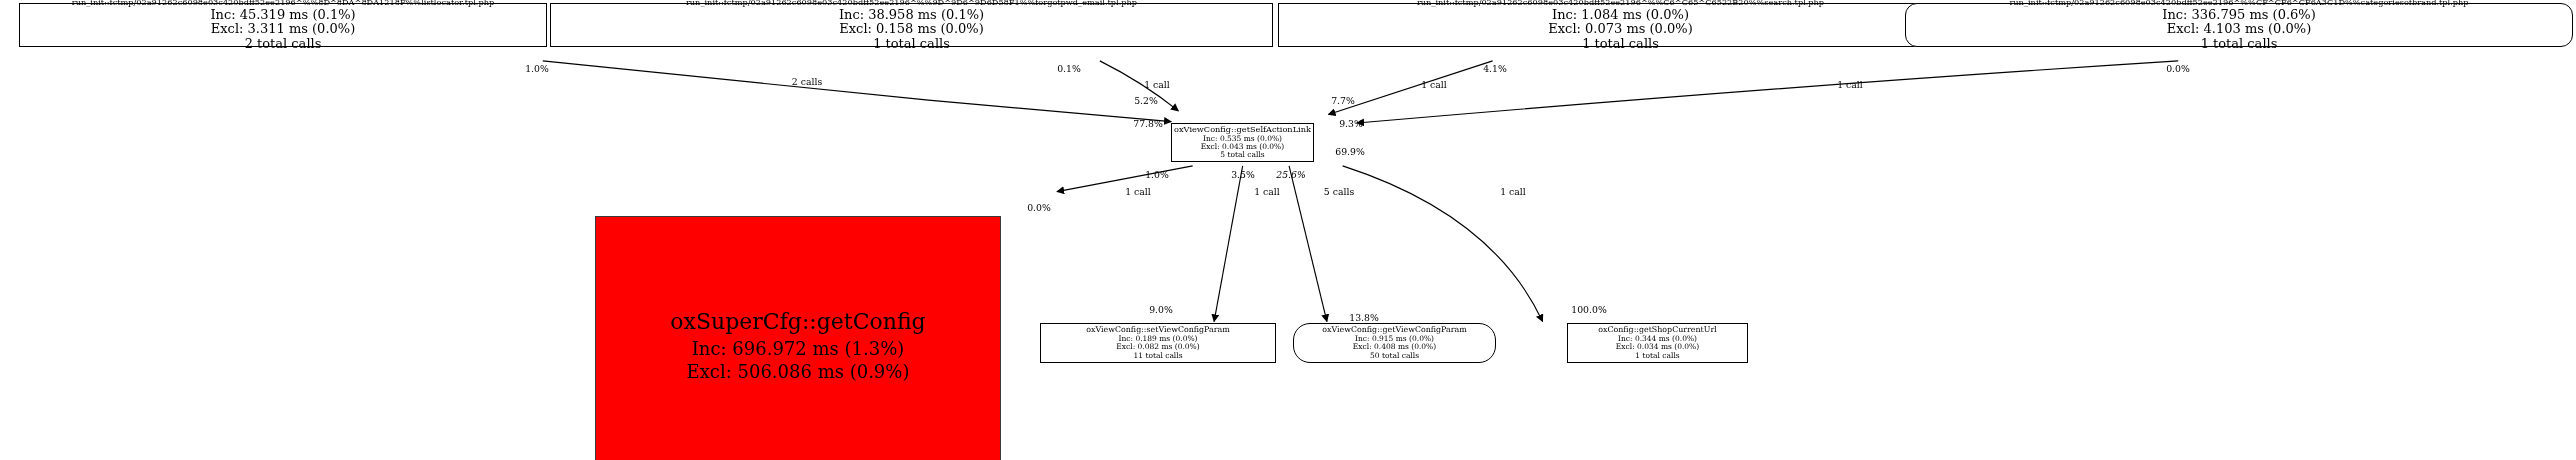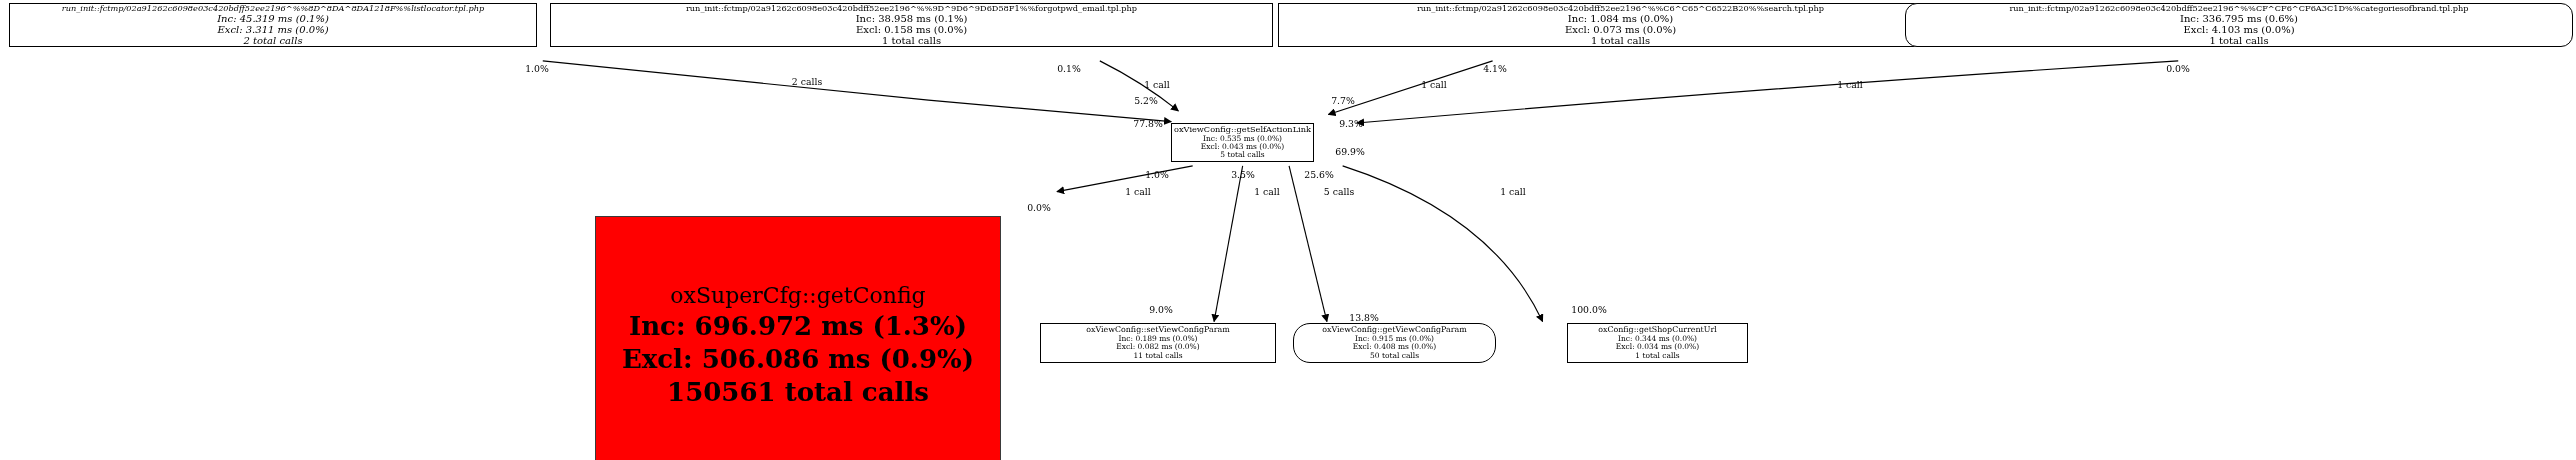--- a/index.html
+++ b/index.html
@@ -42,21 +42,21 @@
   .node .node-stat {
     white-space: nowrap;
   }
   
   .node-tpl {
     height: 44px;
     font-size: 8.2px;
     padding: 2.1px 4.3px;
   }
   .node-tpl .node-title { font-size: 8.2px; }
-  .node-tpl .node-stat { font-size: 10px; }
+  .node-tpl .node-stat { font-size: 13px; }
 
   
   .node-center {
     font-size: 8.2px;
     padding: 1.4px 5.7px;
     height: 39px;
   }
   .node-center .node-title { font-size: 8.2px; }
   .node-center .node-stat { font-size: 7.5px; }
 
@@ -71,21 +71,21 @@
 
   
   .node-hot {
     background: #ff0000;
     border: 0.7px solid #3a3a3a;
     font-size: 22px;
     line-height: 1.28;
     padding: 0 7.1px;
   }
   .node-hot .node-title { font-size: 22px; }
-  .node-hot .node-stat  { font-size: 26px; font-weight: bold; }
+  .node-hot .node-stat  { font-size: 18px; }
 
   .edge-label {
     position: absolute;
     font-family: "DejaVu Serif", serif;
     font-size: 9.3px;
     color: #000000;
     white-space: nowrap;
     transform: translate(-50%, -50%);
   }
 </style>
@@ -105,21 +105,21 @@
     <path d="M 1540 85 Q 1600 115 1650 155" fill="none" stroke="#000000" stroke-width="1.6" marker-end="url(#arrow)"></path>
     <path d="M 2090 85 L 1860 160" fill="none" stroke="#000000" stroke-width="1.6" marker-end="url(#arrow)"></path>
     <path d="M 3050 85 Q 2500 120 1900 172" fill="none" stroke="#000000" stroke-width="1.6" marker-end="url(#arrow)"></path>
 
     <path d="M 1670 232 L 1480 268" fill="none" stroke="#000000" stroke-width="1.6" marker-end="url(#arrow)"></path>
     <path d="M 1740 232 L 1700 450" fill="none" stroke="#000000" stroke-width="1.6" marker-end="url(#arrow)"></path>
     <path d="M 1805 232 L 1858 450" fill="none" stroke="#000000" stroke-width="1.6" marker-end="url(#arrow)"></path>
     <path d="M 1880 232 Q 2090 300 2160 450" fill="none" stroke="#000000" stroke-width="1.6" marker-end="url(#arrow)"></path>
   </svg>
 
-  <div class="node node-tpl" style="left:9px; top:2.9px; width:528px;font-style:italic;">
+  <div class="node node-tpl" style="left:19px; top:2.9px; width:528px;">
     <div class="node-title">run_init::fctmp/02a91262c6098e03c420bdff52ee2196^%%8D^8DA^8DA1218F%%listlocator.tpl.php</div>
     <div class="node-stat">Inc: 45.319 ms (0.1%)</div>
     <div class="node-stat">Excl: 3.311 ms (0.0%)</div>
     <div class="node-stat">2 total calls</div>
   </div>
 
   <div class="node node-tpl" style="left:550px; top:2.9px; width:723px;">
     <div class="node-title">run_init::fctmp/02a91262c6098e03c420bdff52ee2196^%%9D^9D6^9D6D58F1%%forgotpwd_email.tpl.php</div>
     <div class="node-stat">Inc: 38.958 ms (0.1%)</div>
     <div class="node-stat">Excl: 0.158 ms (0.0%)</div>
@@ -144,21 +144,20 @@
     <div class="node-title">oxViewConfig::getSelfActionLink</div>
     <div class="node-stat">Inc: 0.535 ms (0.0%)</div>
     <div class="node-stat">Excl: 0.043 ms (0.0%)</div>
     <div class="node-stat">5 total calls</div>
   </div>
 
   <div class="node node-hot" style="left:595px; top:216px; width:406px; height:259px;">
     <div class="node-title">oxSuperCfg::getConfig</div>
     <div class="node-stat">Inc: 696.972 ms (1.3%)</div>
     <div class="node-stat">Excl: 506.086 ms (0.9%)</div>
-    <div class="node-stat">150561 total calls</div>
   </div>
 
   <div class="node node-child" style="left:1040px; top:323px; width:236px;">
     <div class="node-title">oxViewConfig::setViewConfigParam</div>
     <div class="node-stat">Inc: 0.189 ms (0.0%)</div>
     <div class="node-stat">Excl: 0.082 ms (0.0%)</div>
     <div class="node-stat">11 total calls</div>
   </div>
 
   <div class="node node-child" style="left:1293px; top:323px; width:203px;border-radius:17px;">
@@ -187,21 +186,21 @@
   <div class="edge-label" style="left:1146px; top:100px;">5.2%</div>
   <div class="edge-label" style="left:1148px; top:123px;">77.8%</div>
   <div class="edge-label" style="left:1343px; top:100px;">7.7%</div>
   <div class="edge-label" style="left:1351px; top:123px;">9.3%</div>
   <div class="edge-label" style="left:1350px; top:151px;">69.9%</div>
 
   <div class="edge-label" style="left:1157px; top:174px;">1.0%</div>
   <div class="edge-label" style="left:1138px; top:191px;">1 call</div>
   <div class="edge-label" style="left:1243px; top:174px;">3.5%</div>
   <div class="edge-label" style="left:1267px; top:191px;">1 call</div>
-  <div class="edge-label" style="left:1319px; top:174px;">25.6%</div>
+  <div class="edge-label" style="left:1291px; top:174px;font-style:italic;">25.6%</div>
   <div class="edge-label" style="left:1339px; top:191px;">5 calls</div>
   <div class="edge-label" style="left:1513px; top:191px;">1 call</div>
   <div class="edge-label" style="left:1039px; top:207px;">0.0%</div>
 
   <div class="edge-label" style="left:1161px; top:309px;">9.0%</div>
   <div class="edge-label" style="left:1364px; top:309px;margin-top:8px;">13.8%</div>
   <div class="edge-label" style="left:1589px; top:309px;">100.0%</div>
 
 </div>
 

